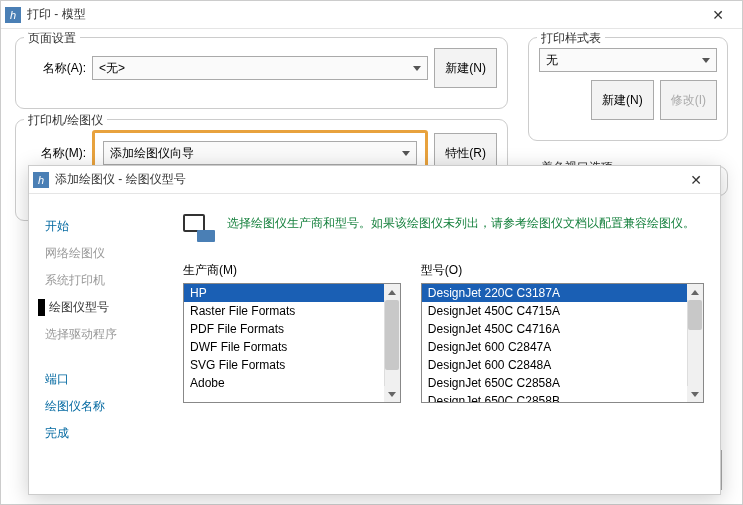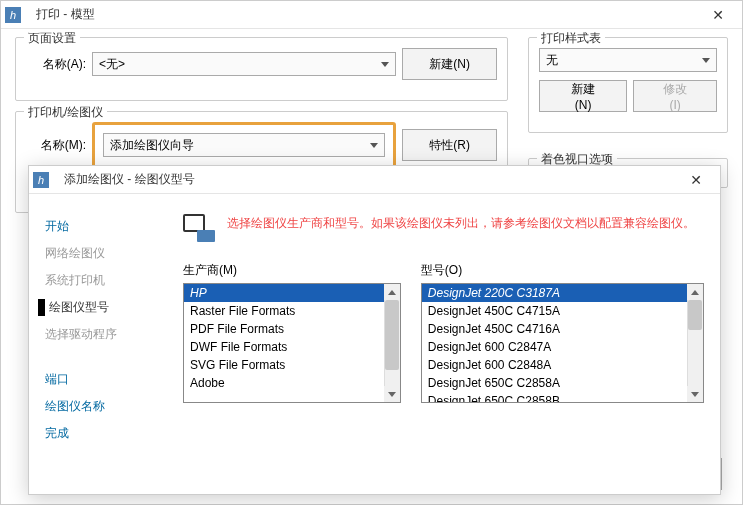--- a/index.html
+++ b/index.html
@@ -1,60 +1,60 @@
 <!DOCTYPE html>
 <html><head>
 <meta charset="utf-8">
 <style>
 * { box-sizing: border-box; margin: 0; padding: 0; font-family: "Microsoft YaHei", "SimSun", sans-serif; font-size: 12px; }
 body { background: #f0f0f0; width: 743px; height: 505px; overflow: hidden; position: relative; }
 
 .window { background: #fff; border: 1px solid #ccc; position: absolute; }
 .titlebar { height: 28px; display: flex; align-items: center; padding: 0 4px; border-bottom: 1px solid #e5e5e5; }
 .titlebar .icon-app { width: 16px; height: 16px; background: #4a7fb5; margin-right: 6px; display:flex;align-items:center;justify-content:center;color:#fff;font-style:italic;font-size:11px;}
-.titlebar .title { flex: 1; color: #333; margin-left: 9px; }
+.titlebar .title { flex: 1; color: #333; }
 .titlebar .close { width: 40px; height: 24px; display: flex; align-items: center; justify-content: center; color: #333; font-size: 14px; cursor: pointer; }
 
 .main-body { padding: 8px 14px; display: flex; gap: 20px; }
 .col-left { flex: 1; }
 .col-right { width: 200px; }
 
-.groupbox { border: 1px solid #ccc; border-radius: 2px; padding: 10px 10px 12px; margin-bottom: 10px; position: relative; }
+.groupbox { border: 1px solid #ccc; border-radius: 9px; padding: 10px 10px 12px; margin-bottom: 10px; position: relative; }
 .groupbox > .legend { position: absolute; top: -8px; left: 8px; background: #fff; padding: 0 4px; color: #333; }
 
 .row { display: flex; align-items: center; gap: 6px; margin-bottom: 8px; }
 .row label { width: 60px; text-align: right; }
 .select { flex: 1; height: 24px; border: 1px solid #aaa; background: #fafafa; display:flex; align-items:center; padding: 0 6px; justify-content: space-between; }
 .select .chev { border-left:4px solid transparent; border-right:4px solid transparent; border-top:5px solid #555; }
-.btn { height: 32px; padding: 0 26px; border: 1px solid #aaa; background: #f3f3f3; cursor: pointer; display:inline-flex;align-items:center;}
+.btn { height: 40px; padding: 0 10px; border: 1px solid #aaa; background: #f3f3f3; cursor: pointer; display:inline-flex;align-items:center;}
 .btn.disabled { color: #aaa; }
 
 .highlight-box { border: 3px solid #e8a23d; border-radius: 3px; padding:8px; }
 
 
 .wizard { left: 28px; top: 165px; width: 693px; height: 330px; box-shadow: 0 4px 20px rgba(0,0,0,.2); z-index: 10; }
 .wizard-body { display: flex; padding: 20px 16px 10px; gap: 28px; height: calc(100% - 28px); }
 .wizard-nav { width: 110px; display:flex; flex-direction:column; gap:10px; padding-top:4px;}
 .wizard-nav div { color: #999; cursor: pointer; }
 .wizard-nav div.dark { color: #0369a1; }
 .wizard-nav div.current { color: #333; border-left: 7px solid #000000; padding-left: 4px; margin-left:-7px;}
 .wizard-main { flex:1; display:flex; flex-direction:column; }
 .wizard-top { display:flex; gap:12px; margin-bottom: 20px; align-items:flex-start;}
 .wizard-icon { width:32px; height:28px; position:relative; flex-shrink:0;}
 .wizard-icon .mon { width:22px;height:18px;border:2px solid #333;border-radius:2px;position:absolute;top:0;left:0;background:#fff;}
 .wizard-icon .prn { width:18px;height:12px;background:#4a7fb5;position:absolute;bottom:0;right:0;border-radius:1px;}
-.wizard-text { color:#ef4444; line-height:1.6; }
+.wizard-text { color:#15803d; line-height:1.6; }
 
 .lists { display:flex; gap:20px; }
 .list-col { flex:1; display:flex; flex-direction:column; }
 .list-label { margin-bottom:4px; }
 .listbox { border:1px solid #888; height:120px; overflow:hidden; position:relative; background:#fff;}
 .listbox .items { overflow-y:auto; height:100%; }
 .listbox .item { padding:2px 6px; cursor:pointer; white-space:nowrap;}
-.listbox .item.selected { background:#1a5fb4; color:#fff;font-style:italic; }
+.listbox .item.selected { background:#1a5fb4; color:#fff; }
 .listbox .scrollbar-track { position:absolute; right:0; top:0; bottom:0; width:16px; background:#f0f0f0; border-left:1px solid #ddd;}
 .listbox .scrollbar-thumb { position:absolute; right:1px; width:14px; background:#c8c8c8; border-radius:2px;}
 .listbox .sb-btn { position:absolute; right:0; width:16px; height:16px; background:#f0f0f0; display:flex;align-items:center;justify-content:center;}
 .listbox .chv-up { border-left:4px solid transparent;border-right:4px solid transparent;border-bottom:5px solid #666;}
 .listbox .chv-dn { border-left:4px solid transparent;border-right:4px solid transparent;border-top:5px solid #666;}
 
 .bg-btn { position:absolute; right:20px; bottom:14px; }
 .bg-a { position:absolute; right:28px; top:414px; width:22px; height:22px; border:1px solid #ccc; background:#fdfdf4; display:flex;align-items:center;justify-content:center;}
 </style>
 </head>

